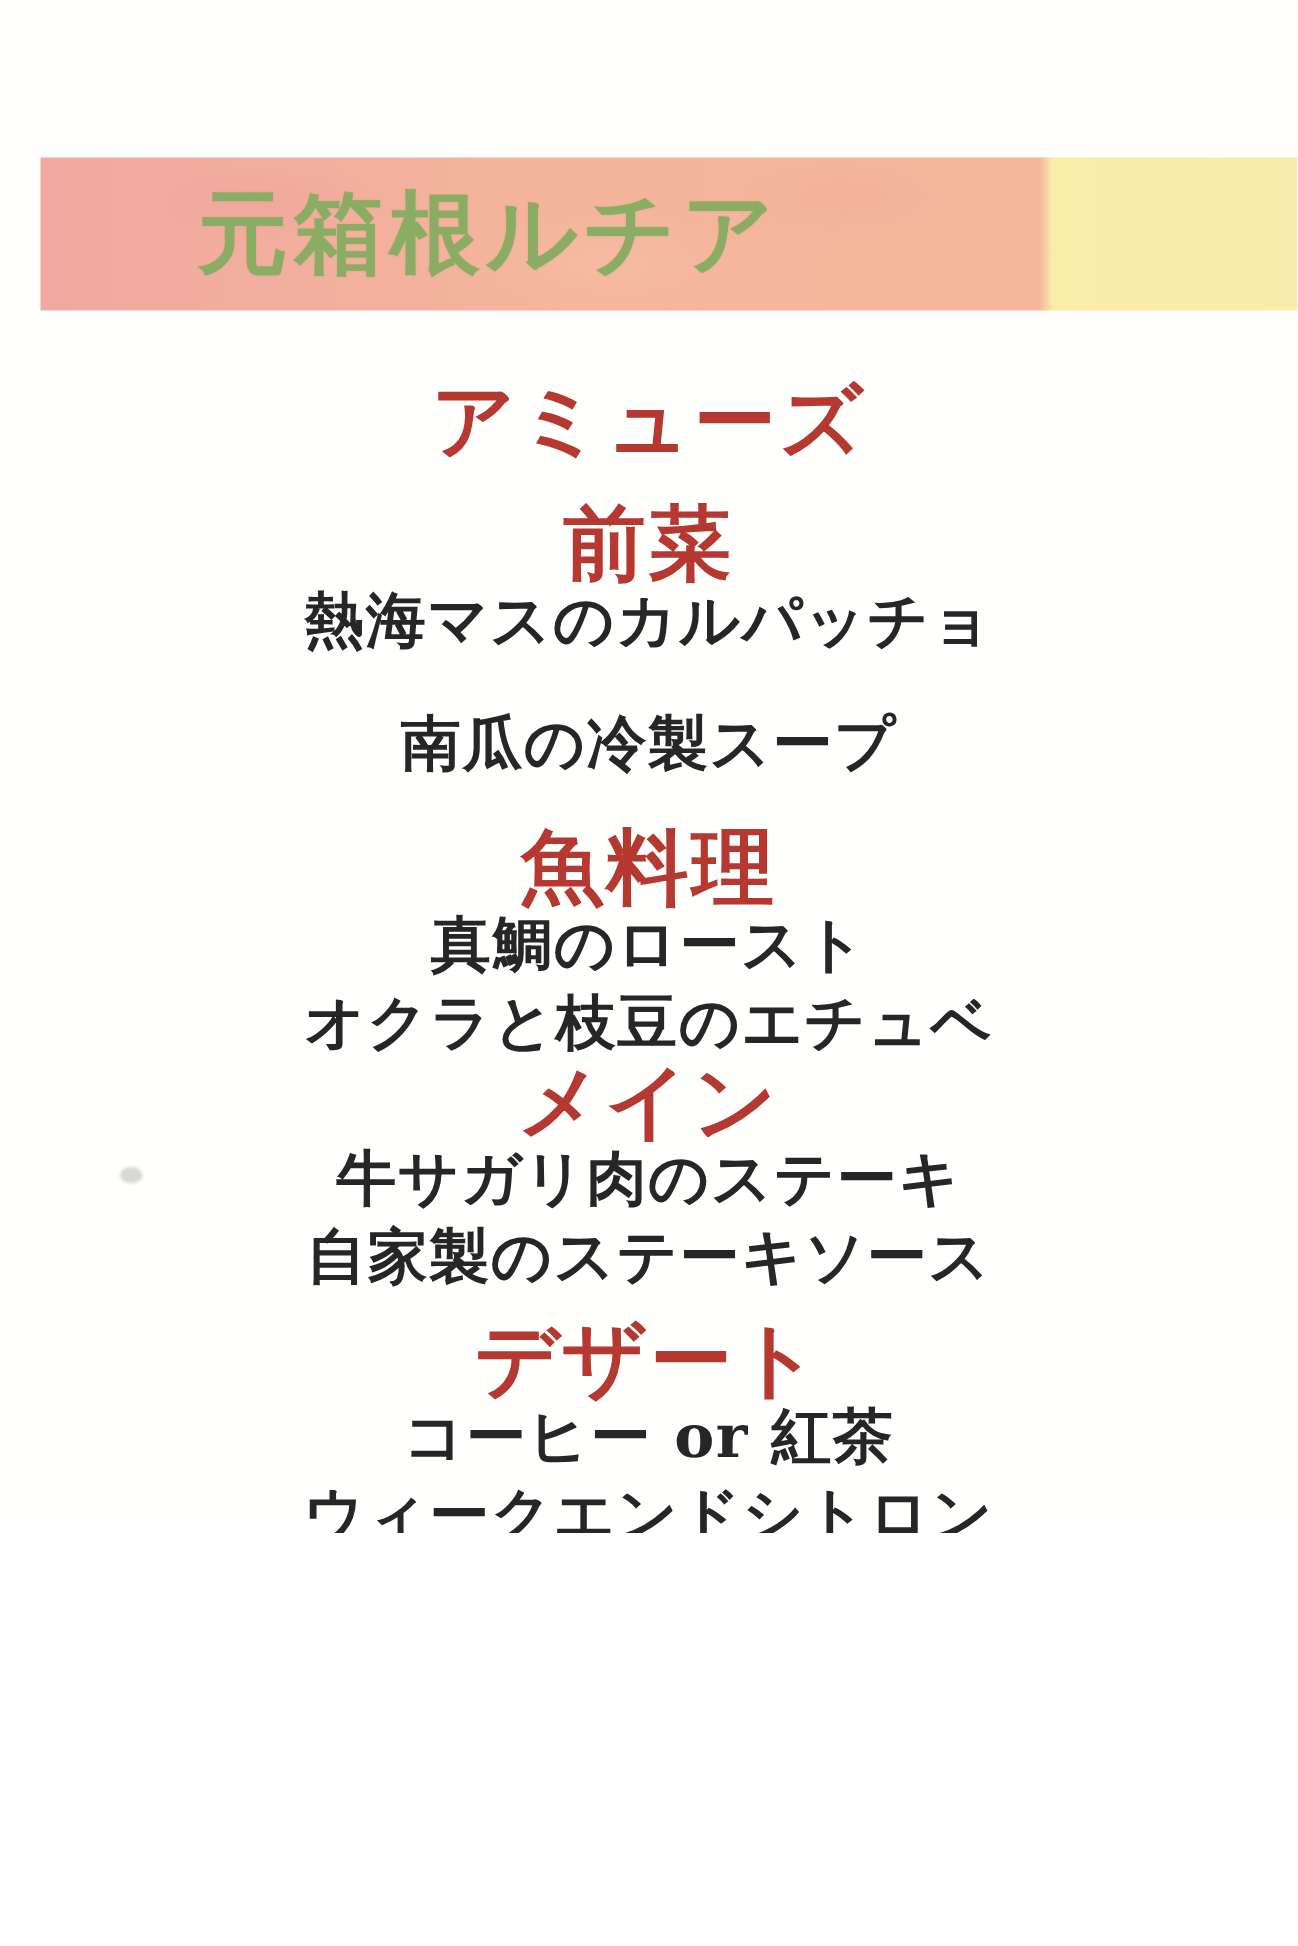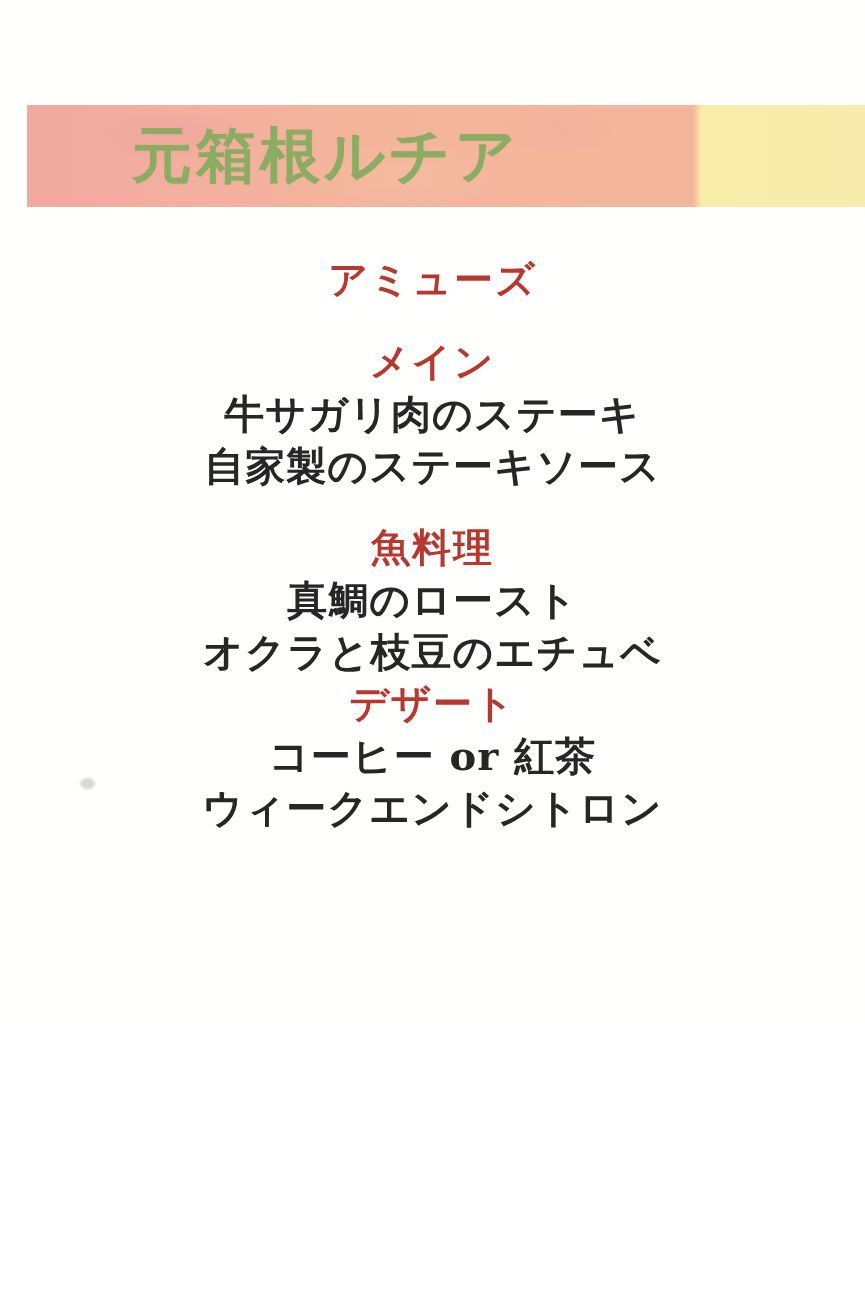--- a/index.html
+++ b/index.html
@@ -55,21 +55,21 @@
   .menu{
     position:absolute;left:0;right:0;top:254px;
     text-align:center;
   }
   .course{margin:30px 0 0 0;}
   .course:first-child{margin-top:0;}
   .course:nth-of-type(5){margin-top:0;}
   .course:nth-of-type(6){margin-top:16px;text-align:center;}
   .course-heading{
     margin:0;
-    font-size:39px;line-height:52px;font-weight:800;letter-spacing:2px;
+    font-size:55px;line-height:52px;font-weight:800;letter-spacing:2px;
     color:var(--red);
     font-family:"Liberation Sans", sans-serif;
   }
   .dish{
     margin:0;
     font-size:40px;line-height:52px;font-weight:700;letter-spacing:1px;
     color:var(--ink);
     font-family:"DejaVu Serif","Liberation Serif", serif;
   }
 
@@ -111,30 +111,35 @@
   <div class="banner">
     <div class="banner-texture"></div>
     <h1 class="title">元箱根ルチア</h1>
   </div>
 
   <main class="menu">
       <section class="course">
         <h2 class="course-heading">アミューズ</h2>
       </section>
       <section class="course">
+        <h2 class="course-heading">前菜</h2>
+        <p class="dish">熱海マスのカルパッチョ</p>
+      </section>
+      <section class="course">
+        <p class="dish">南瓜の冷製スープ</p>
+      </section>
+      <section class="course">
+        <h2 class="course-heading">魚料理</h2>
+        <p class="dish">真鯛のロースト</p>
+        <p class="dish">オクラと枝豆のエチュベ</p>
       </section>
       <section class="course">
         <h2 class="course-heading">メイン</h2>
         <p class="dish">牛サガリ肉のステーキ</p>
         <p class="dish">自家製のステーキソース</p>
-      </section>
-      <section class="course">
-        <h2 class="course-heading">魚料理</h2>
-        <p class="dish">真鯛のロースト</p>
-        <p class="dish">オクラと枝豆のエチュベ</p>
       </section>
       <section class="course">
         <h2 class="course-heading">デザート</h2>
         <p class="dish">コーヒー or 紅茶</p>
         <p class="dish">ウィークエンドシトロン</p>
       </section>
     </main>
 
   <footer class="footer">
     <p>当ホテルのディナーをごゆっくりお楽しみくださいませ。</p>

